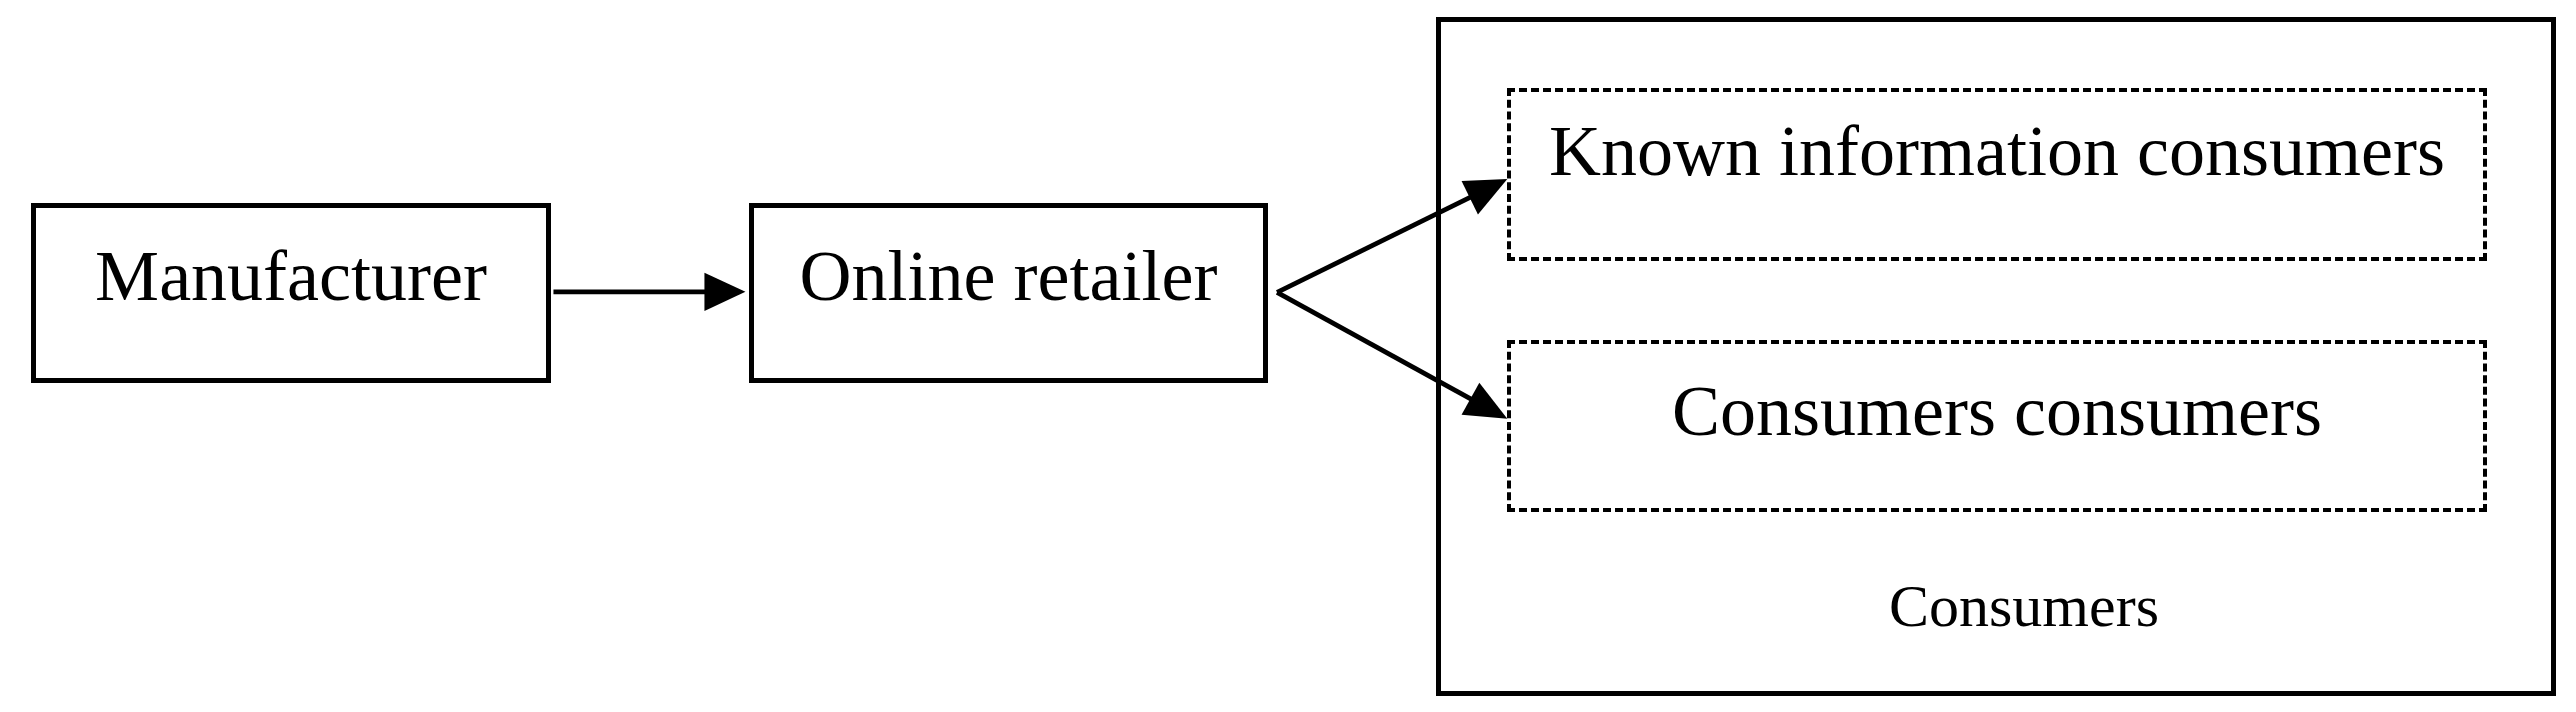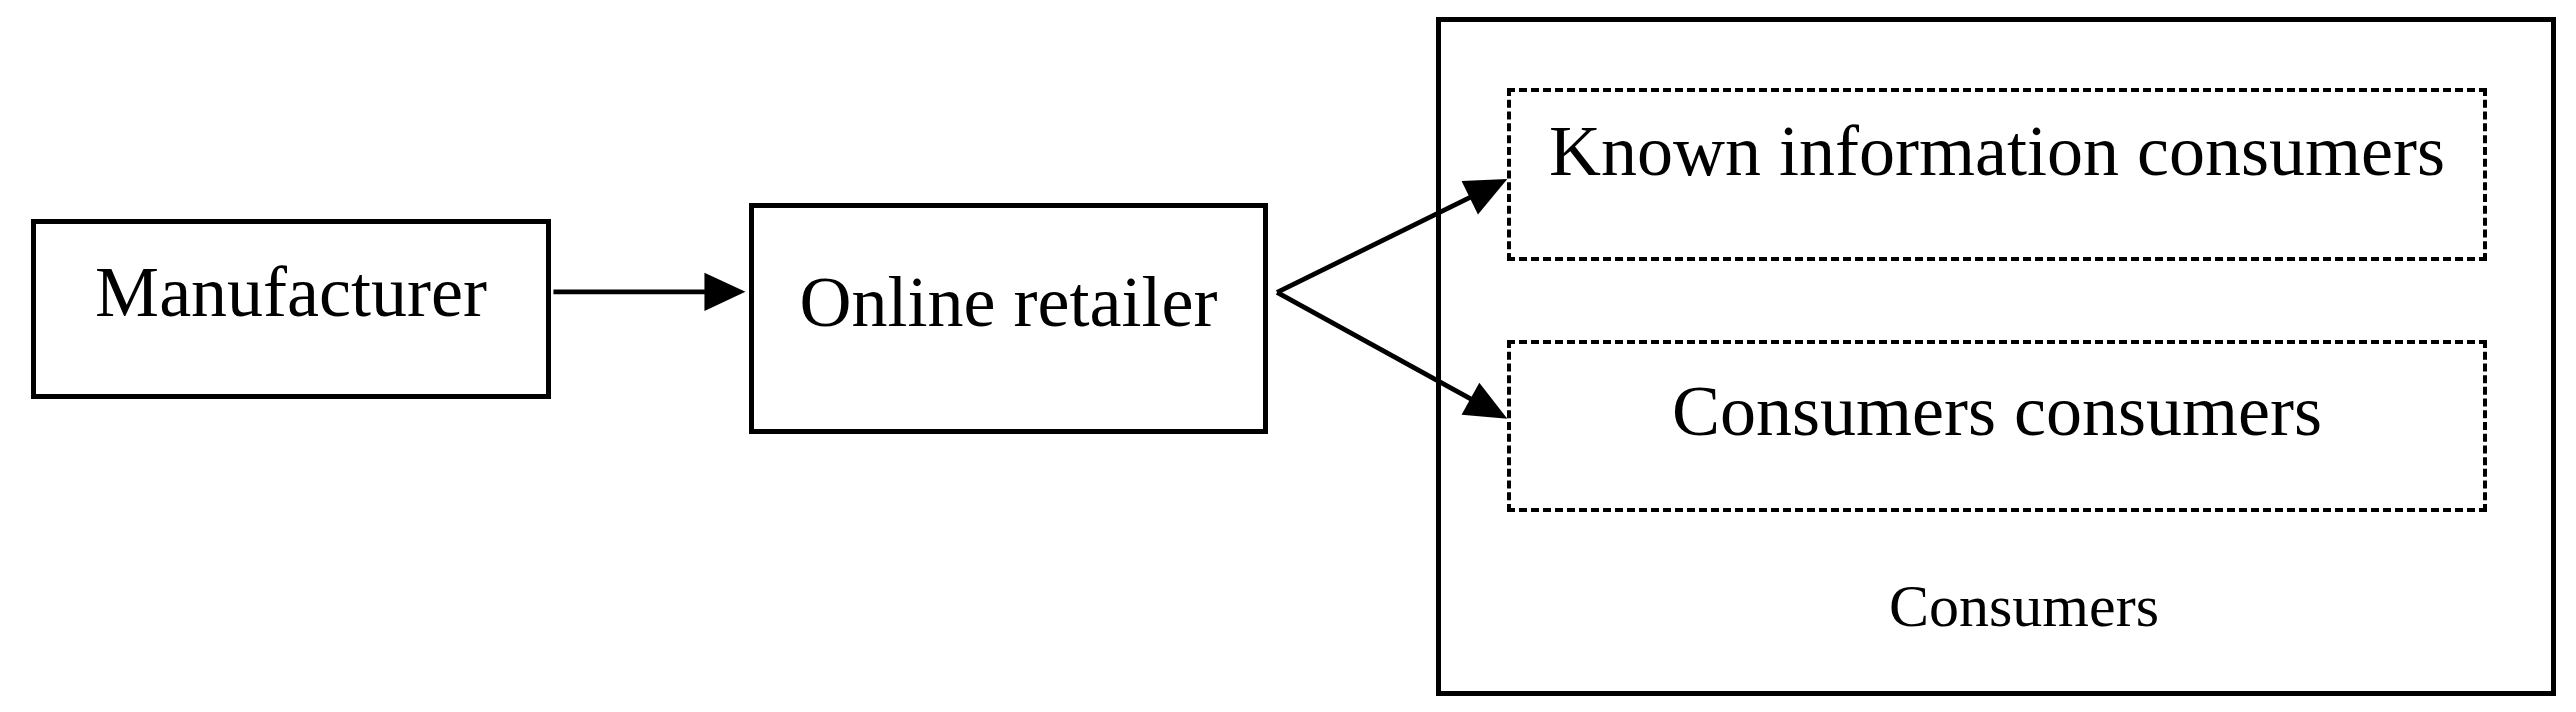--- a/index.html
+++ b/index.html
@@ -30,27 +30,27 @@
   .solid {
     border: 5.5px solid #000000;
     background: #ffffff;
   }
   .dashed {
     border: 4.8px dashed #000000;
     background: transparent;
   }
   
   .box-manufacturer {
-    left: 31px; top: 219px;
+    left: 31px; top: 203px;
     width: 520px; height: 180px;
   }
   
   .box-online-retailer {
     left: 749px; top: 203px;
-    width: 519px; height: 231px;
+    width: 519px; height: 180px;
   }
   
   .box-consumers-group {
     left: 1436px; top: 17px;
     width: 1120px; height: 679px;
   }
   
   .box-known {
     left: 1507px; top: 88px;
     width: 980px; height: 173px;

